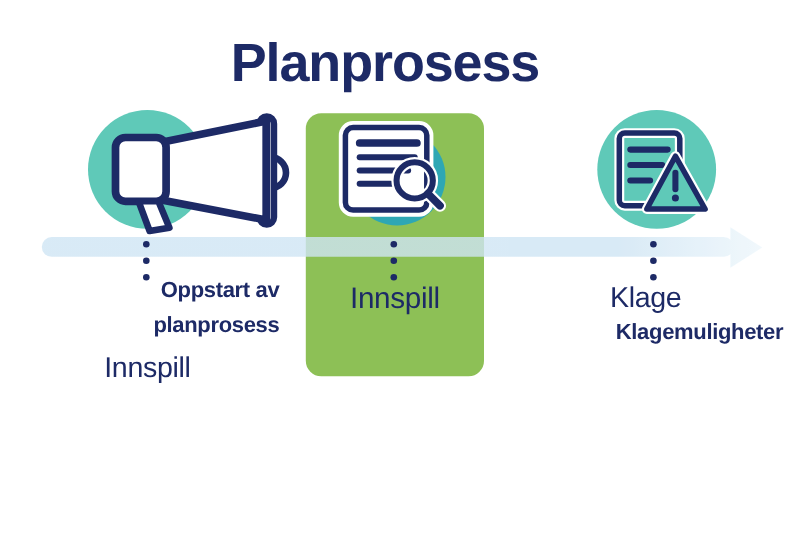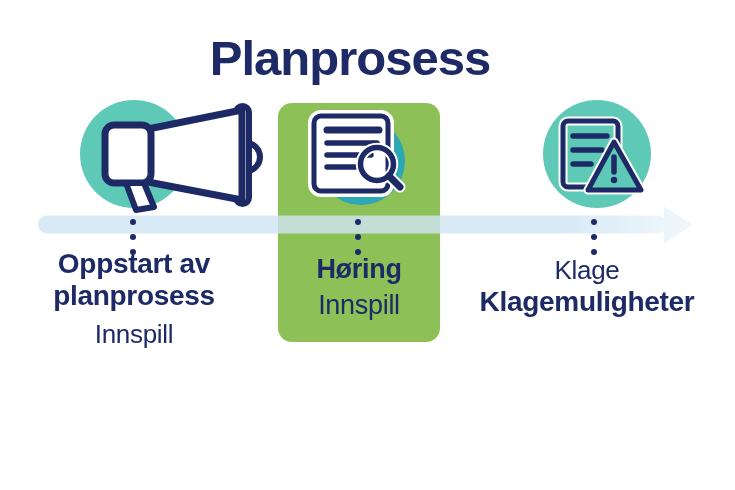--- a/index.html
+++ b/index.html
@@ -8,21 +8,21 @@
     font-family:"Liberation Sans", sans-serif;overflow:hidden;
   }
   #title{
     position:absolute;left:130px;top:30px;width:440px;
     text-align:center;font-size:49px;font-weight:700;letter-spacing:-1px;
     color:var(--navy);
   }
   svg{position:absolute;left:0;top:0;}
   .label{position:absolute;text-align:center;color:var(--navy);}
   .t{letter-spacing:-0.3px;}
-  .bold{font-weight:700;font-size:28px;line-height:32px;}
+  .bold{font-weight:700;font-size:20px;line-height:32px;text-align:right;}
   .mid-bold{font-weight:700;font-size:27px;line-height:34px;}
   .action{font-weight:400;font-size:26px;line-height:32px;margin-top:6px;}
   .mid-action{font-weight:400;font-size:27px;line-height:34px;margin-top:2px;}
 </style>
 </head>
 <body>
 
 <div id="stage">
 
   <div id="title">Planprosess</div>
@@ -108,21 +108,20 @@
     </g>
   </svg>
 
   <div class="label" style="left:14px;top:248px;width:240px;">
     <div class="t bold">Oppstart av</div>
     <div class="t bold">planprosess</div>
     <div class="t action">Innspill</div>
   </div>
 
   <div class="label" style="left:278px;top:252px;width:162px;">
-    <div class="t mid-bold">Høring</div>
     <div class="t mid-action">Innspill</div>
   </div>
 
   <div class="label" style="left:462px;top:248px;width:250px;">
     <div class="t action">Klage</div>
     <div class="t bold">Klagemuligheter</div>
   </div>
 
 </div>
 

